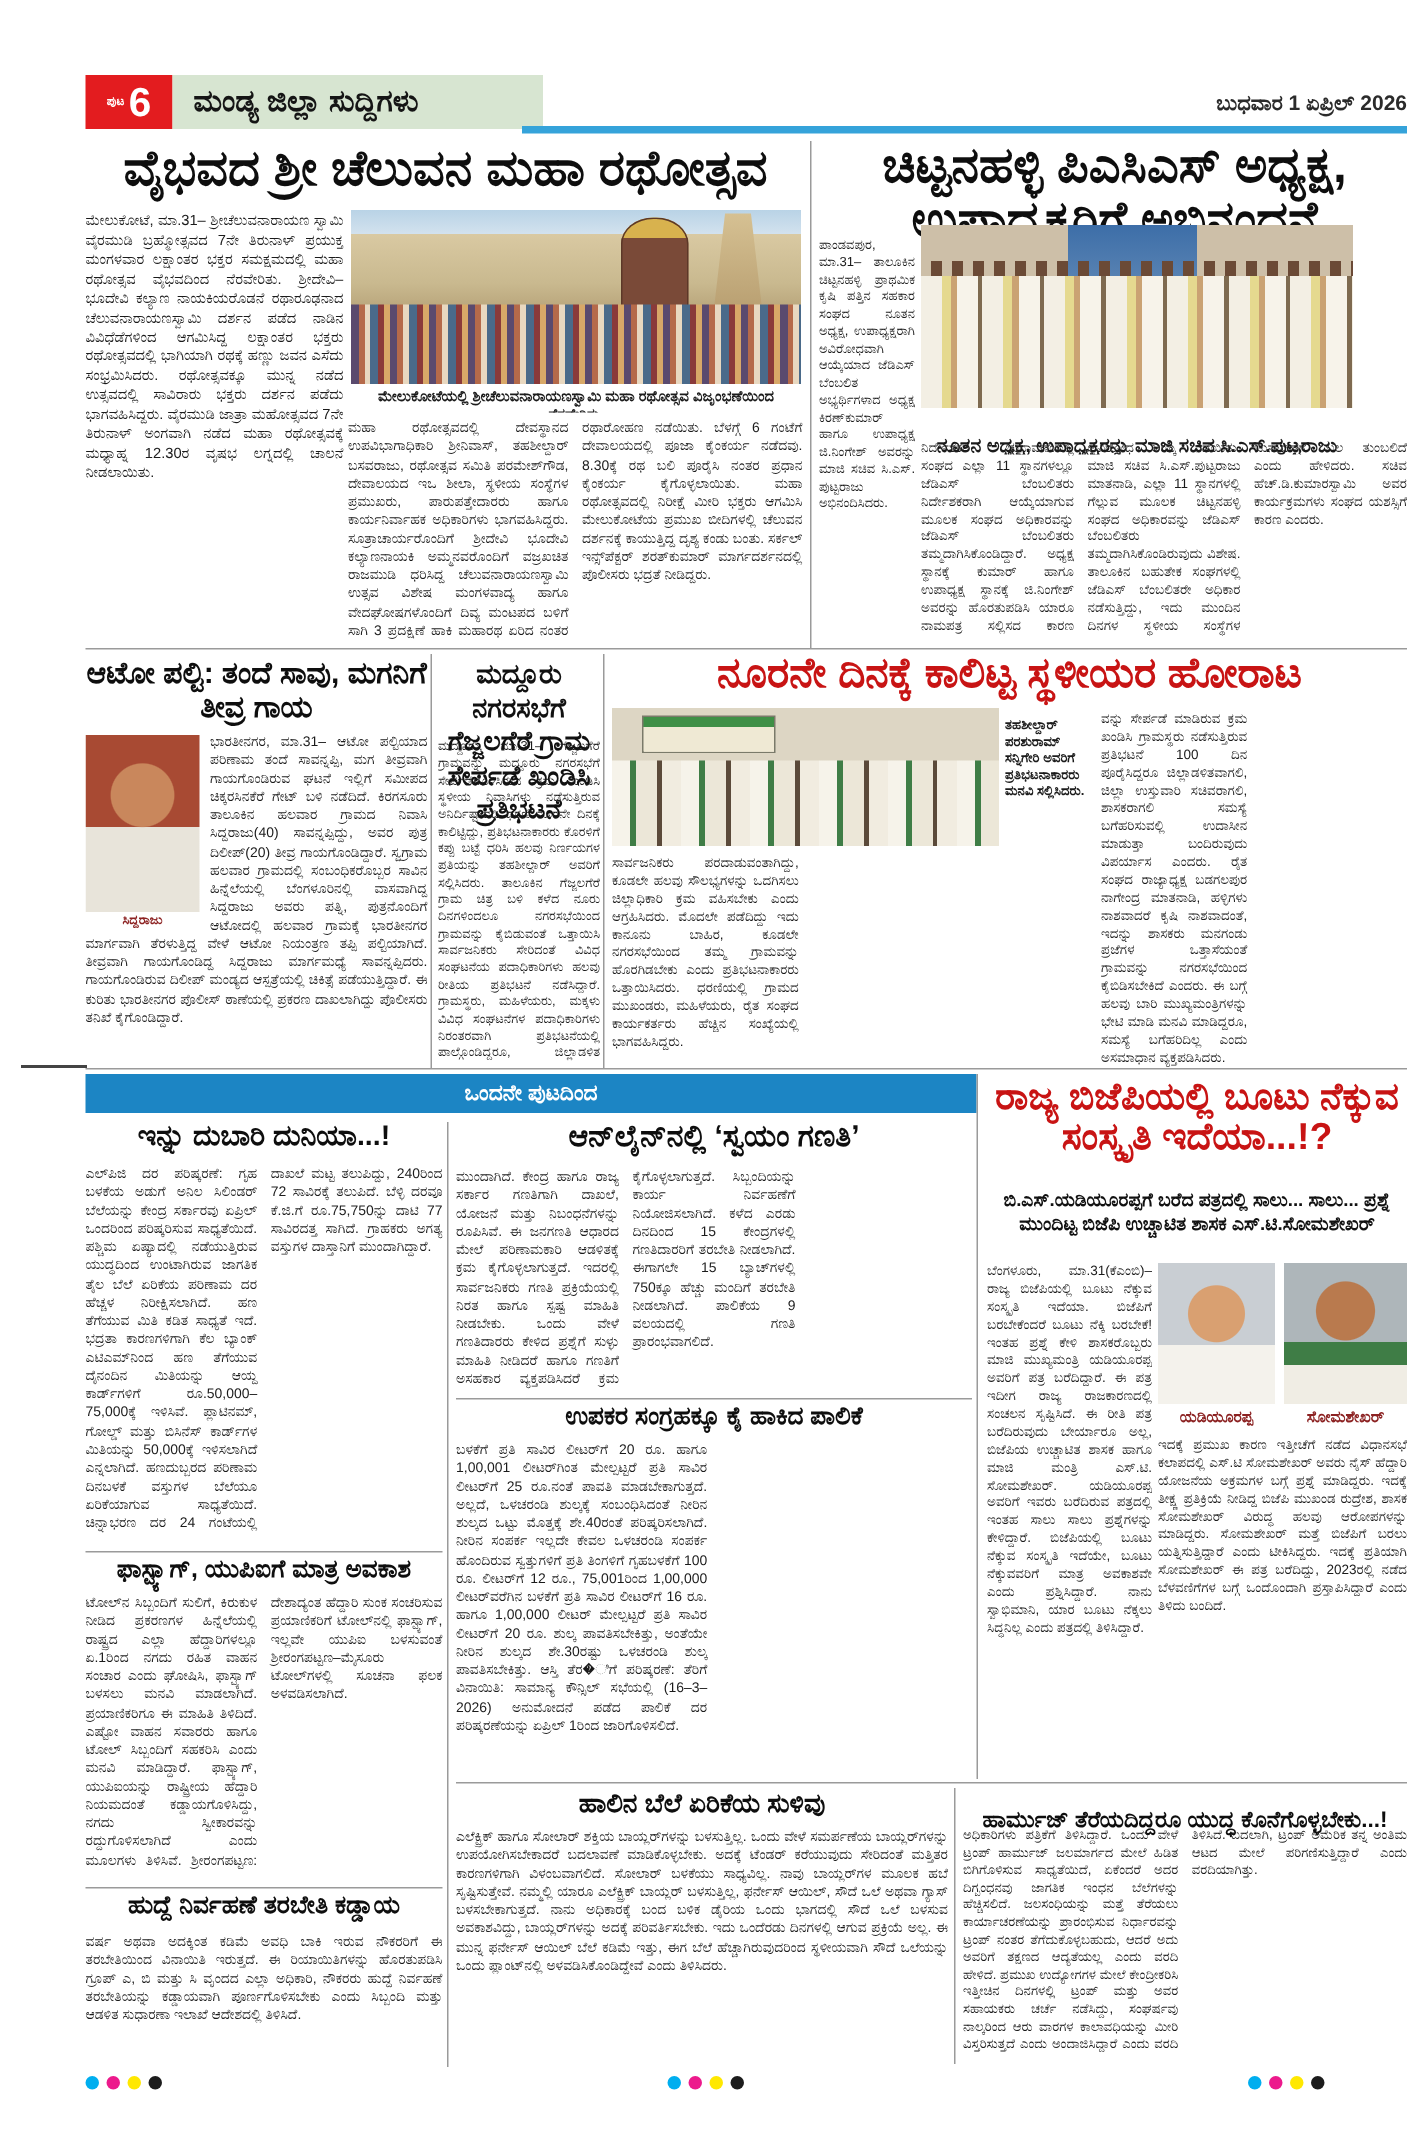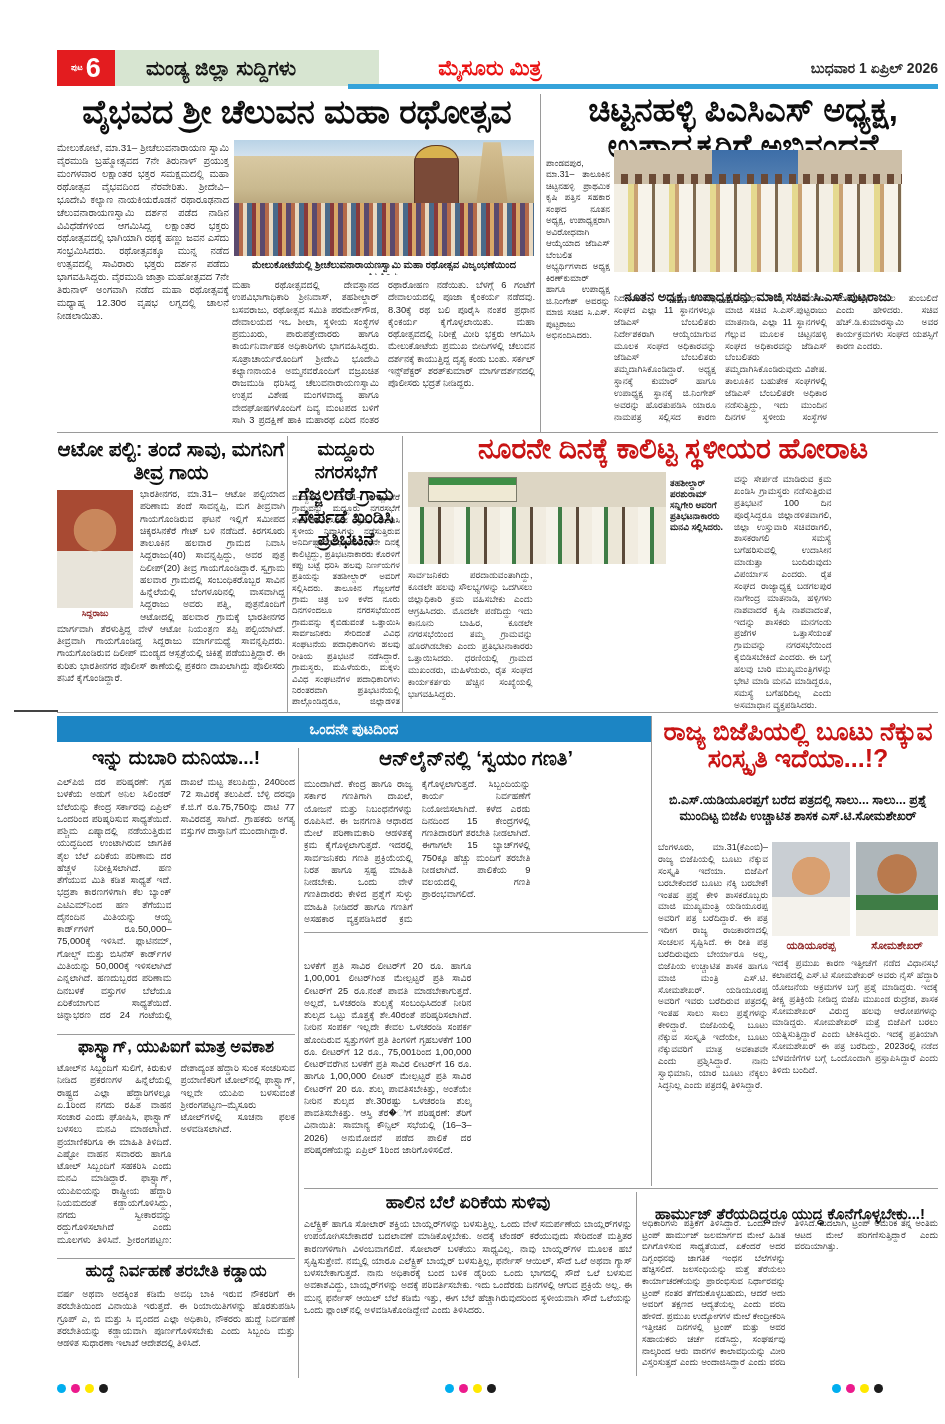--- a/index.html
+++ b/index.html
@@ -3,21 +3,21 @@
 <meta charset="utf-8">
 <style>
   html,body{margin:0;padding:0;background:#ffffff;}
   .page{position:relative;width:945px;height:1424px;background:#fff;overflow:hidden;
         font-family:"Liberation Sans","DejaVu Sans",sans-serif;color:#1b1b1b;}
   .abs{position:absolute;}
   
   .badge{background:#e31c1f;color:#fff;display:flex;align-items:center;justify-content:center;gap:3px;}
   .badge .lbl{font-size:8px;font-weight:700;}
   .badge .num{font-size:27px;font-weight:800;line-height:1;}
-  .greenbar{background:#d7e5d1;display:flex;align-items:center;padding-left:31px;
+  .greenbar{background:#d7e5d1;display:flex;align-items:center;padding-left:14px;
             font-size:20px;font-weight:800;color:#151515;}
   .masthead{color:#ea1313;font-weight:800;font-size:21px;text-align:center;}
   .dateline{font-size:14px;font-weight:700;color:#2b2b2b;text-align:right;}
   .bluebar{background:#35a3da;}
   
   .hl{font-weight:800;text-align:center;color:#0e0e0e;line-height:1.08;}
   .hl.red{color:#c81414;}
   .subhl{font-weight:800;text-align:center;color:#111;}
   
   .bt{font-size:9.3px;line-height:1.32;text-align:justify;overflow:hidden;column-fill:auto;}
@@ -71,21 +71,20 @@
 
 <div class="page">
 
   <div class="abs badge" style="left:57px;top:50px;width:58px;height:36px;">
     <span class="lbl">ಪುಟ</span>
     <span class="num">6</span>
   </div>
   <div class="abs greenbar" style="left:115px;top:50px;width:233px;height:36px;">
     <span>ಮಂಡ್ಯ ಜಿಲ್ಲಾ ಸುದ್ದಿಗಳು</span>
   </div>
-  <div class="abs masthead" style="left:370px;top:56px;width:240px;">ಮೈಸೂರು ಮಿತ್ರ</div>
   <div class="abs dateline" style="left:690px;top:60px;width:248px;">ಬುಧವಾರ 1 ಏಪ್ರಿಲ್ 2026</div>
   <div class="abs bluebar" style="left:348px;top:84px;width:590px;height:5px;"></div>
 
   <div class="abs hl" style="left:57px;top:94px;width:480px;font-size:33px;">ವೈಭವದ ಶ್ರೀ ಚೆಲುವನ ಮಹಾ ರಥೋತ್ಸವ</div>
   <div class="abs bt" style="left:57px;top:142px;width:172px;height:288px;font-size:9.8px;">ಮೇಲುಕೋಟೆ, ಮಾ.31– ಶ್ರೀಚೆಲುವನಾರಾಯಣ ಸ್ವಾಮಿ ವೈರಮುಡಿ ಬ್ರಹ್ಮೋತ್ಸವದ 7ನೇ ತಿರುನಾಳ್ ಪ್ರಯುಕ್ತ ಮಂಗಳವಾರ ಲಕ್ಷಾಂತರ ಭಕ್ತರ ಸಮಕ್ಷಮದಲ್ಲಿ ಮಹಾ ರಥೋತ್ಸವ ವೈಭವದಿಂದ ನೆರವೇರಿತು. ಶ್ರೀದೇವಿ–ಭೂದೇವಿ ಕಲ್ಯಾಣ ನಾಯಕಿಯರೊಡನೆ ರಥಾರೂಢನಾದ ಚೆಲುವನಾರಾಯಣಸ್ವಾಮಿ ದರ್ಶನ ಪಡೆದ ನಾಡಿನ ವಿವಿಧೆಡೆಗಳಿಂದ ಆಗಮಿಸಿದ್ದ ಲಕ್ಷಾಂತರ ಭಕ್ತರು ರಥೋತ್ಸವದಲ್ಲಿ ಭಾಗಿಯಾಗಿ ರಥಕ್ಕೆ ಹಣ್ಣು ಜವನ ಎಸೆದು ಸಂಭ್ರಮಿಸಿದರು. ರಥೋತ್ಸವಕ್ಕೂ ಮುನ್ನ ನಡೆದ ಉತ್ಸವದಲ್ಲಿ ಸಾವಿರಾರು ಭಕ್ತರು ದರ್ಶನ ಪಡೆದು ಭಾಗವಹಿಸಿದ್ದರು. ವೈರಮುಡಿ ಜಾತ್ರಾ ಮಹೋತ್ಸವದ 7ನೇ ತಿರುನಾಳ್ ಅಂಗವಾಗಿ ನಡೆದ ಮಹಾ ರಥೋತ್ಸವಕ್ಕೆ ಮಧ್ಯಾಹ್ನ 12.30ರ ವೃಷಭ ಲಗ್ನದಲ್ಲಿ ಚಾಲನೆ ನೀಡಲಾಯಿತು.</div>
   <div class="abs photo ph-temple" style="left:234px;top:140px;width:300px;height:116px;">
     <div class="tower"></div>
     <div class="chariot"></div>
     <div class="crowd"></div>
   </div>
@@ -139,20 +138,21 @@
   <div class="abs hl" style="left:57px;top:1038px;width:238px;font-size:16.5px;">ಫಾಸ್ಟ್ಯಾಗ್, ಯುಪಿಐಗೆ ಮಾತ್ರ ಅವಕಾಶ</div>
   <div class="abs bt c2" style="left:57px;top:1062px;width:238px;height:194px;">ಟೋಲ್‌ನ ಸಿಬ್ಬಂದಿಗೆ ಸುಲಿಗೆ, ಕಿರುಕುಳ ನೀಡಿದ ಪ್ರಕರಣಗಳ ಹಿನ್ನೆಲೆಯಲ್ಲಿ ರಾಷ್ಟ್ರದ ಎಲ್ಲಾ ಹೆದ್ದಾರಿಗಳಲ್ಲೂ ಏ.1ರಿಂದ ನಗದು ರಹಿತ ವಾಹನ ಸಂಚಾರ ಎಂದು ಘೋಷಿಸಿ, ಫಾಸ್ಟ್ಯಾಗ್ ಬಳಸಲು ಮನವಿ ಮಾಡಲಾಗಿದೆ. ಪ್ರಯಾಣಿಕರಿಗೂ ಈ ಮಾಹಿತಿ ತಿಳಿದಿದೆ. ಎಷ್ಟೋ ವಾಹನ ಸವಾರರು ಹಾಗೂ ಟೋಲ್ ಸಿಬ್ಬಂದಿಗೆ ಸಹಕರಿಸಿ ಎಂದು ಮನವಿ ಮಾಡಿದ್ದಾರೆ. ಫಾಸ್ಟ್ಯಾಗ್, ಯುಪಿಐಯನ್ನು ರಾಷ್ಟ್ರೀಯ ಹೆದ್ದಾರಿ ನಿಯಮದಂತೆ ಕಡ್ಡಾಯಗೊಳಿಸಿದ್ದು, ನಗದು ಸ್ವೀಕಾರವನ್ನು ರದ್ದುಗೊಳಿಸಲಾಗಿದೆ ಎಂದು ಮೂಲಗಳು ತಿಳಿಸಿವೆ. ಶ್ರೀರಂಗಪಟ್ಟಣ: ದೇಶಾದ್ಯಂತ ಹೆದ್ದಾರಿ ಸುಂಕ ಸಂಚರಿಸುವ ಪ್ರಯಾಣಿಕರಿಗೆ ಟೋಲ್‌ನಲ್ಲಿ ಫಾಸ್ಟ್ಯಾಗ್, ಇಲ್ಲವೇ ಯುಪಿಐ ಬಳಸುವಂತೆ ಶ್ರೀರಂಗಪಟ್ಟಣ–ಮೈಸೂರು ಟೋಲ್‌ಗಳಲ್ಲಿ ಸೂಚನಾ ಫಲಕ ಅಳವಡಿಸಲಾಗಿದೆ.</div>
   <div class="abs hline" style="left:57px;top:1258px;width:238px;"></div>
   <div class="abs hl" style="left:57px;top:1262px;width:238px;font-size:16.5px;">ಹುದ್ದೆ ನಿರ್ವಹಣೆ ತರಬೇತಿ ಕಡ್ಡಾಯ</div>
   <div class="abs bt" style="left:57px;top:1288px;width:238px;height:88px;">ವರ್ಷ ಅಥವಾ ಅದಕ್ಕಿಂತ ಕಡಿಮೆ ಅವಧಿ ಬಾಕಿ ಇರುವ ನೌಕರರಿಗೆ ಈ ತರಬೇತಿಯಿಂದ ವಿನಾಯಿತಿ ಇರುತ್ತದೆ. ಈ ರಿಯಾಯಿತಿಗಳನ್ನು ಹೊರತುಪಡಿಸಿ ಗ್ರೂಪ್ ಎ, ಬಿ ಮತ್ತು ಸಿ ವೃಂದದ ಎಲ್ಲಾ ಅಧಿಕಾರಿ, ನೌಕರರು ಹುದ್ದೆ ನಿರ್ವಹಣೆ ತರಬೇತಿಯನ್ನು ಕಡ್ಡಾಯವಾಗಿ ಪೂರ್ಣಗೊಳಿಸಬೇಕು ಎಂದು ಸಿಬ್ಬಂದಿ ಮತ್ತು ಆಡಳಿತ ಸುಧಾರಣಾ ಇಲಾಖೆ ಆದೇಶದಲ್ಲಿ ತಿಳಿಸಿದೆ.</div>
   <div class="abs vline" style="left:298px;top:748px;height:630px;"></div>
 
   <div class="abs hl" style="left:304px;top:748px;width:344px;font-size:20px;">ಆನ್‌ಲೈನ್‌ನಲ್ಲಿ ‘ಸ್ವಯಂ ಗಣತಿ’</div>
   <div class="abs bt c3" style="left:304px;top:778px;width:344px;height:152px;">ಮುಂದಾಗಿದೆ. ಕೇಂದ್ರ ಹಾಗೂ ರಾಜ್ಯ ಸರ್ಕಾರ ಗಣತಿಗಾಗಿ ದಾಖಲೆ, ಯೋಜನೆ ಮತ್ತು ನಿಬಂಧನೆಗಳನ್ನು ರೂಪಿಸಿವೆ. ಈ ಜನಗಣತಿ ಆಧಾರದ ಮೇಲೆ ಪರಿಣಾಮಕಾರಿ ಆಡಳಿತಕ್ಕೆ ಕ್ರಮ ಕೈಗೊಳ್ಳಲಾಗುತ್ತದೆ. ಇದರಲ್ಲಿ ಸಾರ್ವಜನಿಕರು ಗಣತಿ ಪ್ರಕ್ರಿಯೆಯಲ್ಲಿ ನಿರತ ಹಾಗೂ ಸ್ಪಷ್ಟ ಮಾಹಿತಿ ನೀಡಬೇಕು. ಒಂದು ವೇಳೆ ಗಣತಿದಾರರು ಕೇಳಿದ ಪ್ರಶ್ನೆಗೆ ಸುಳ್ಳು ಮಾಹಿತಿ ನೀಡಿದರೆ ಹಾಗೂ ಗಣತಿಗೆ ಅಸಹಕಾರ ವ್ಯಕ್ತಪಡಿಸಿದರೆ ಕ್ರಮ ಕೈಗೊಳ್ಳಲಾಗುತ್ತದೆ. ಸಿಬ್ಬಂದಿಯನ್ನು ಕಾರ್ಯ ನಿರ್ವಹಣೆಗೆ ನಿಯೋಜಿಸಲಾಗಿದೆ. ಕಳೆದ ಎರಡು ದಿನದಿಂದ 15 ಕೇಂದ್ರಗಳಲ್ಲಿ ಗಣತಿದಾರರಿಗೆ ತರಬೇತಿ ನೀಡಲಾಗಿದೆ. ಈಗಾಗಲೇ 15 ಬ್ಯಾಚ್‌ಗಳಲ್ಲಿ 750ಕ್ಕೂ ಹೆಚ್ಚು ಮಂದಿಗೆ ತರಬೇತಿ ನೀಡಲಾಗಿದೆ. ಪಾಲಿಕೆಯ 9 ವಲಯದಲ್ಲಿ ಗಣತಿ ಪ್ರಾರಂಭವಾಗಲಿದೆ.</div>
   <div class="abs hline" style="left:304px;top:932px;width:344px;"></div>
+  <div class="abs hl" style="left:304px;top:936px;width:344px;font-size:16.5px;">ಉಪಕರ ಸಂಗ್ರಹಕ್ಕೂ ಕೈ ಹಾಕಿದ ಪಾಲಿಕೆ</div>
   <div class="abs bt c2" style="left:304px;top:960px;width:344px;height:226px;">ಬಳಕೆಗೆ ಪ್ರತಿ ಸಾವಿರ ಲೀಟರ್‌ಗೆ 20 ರೂ. ಹಾಗೂ 1,00,001 ಲೀಟರ್‌ಗಿಂತ ಮೇಲ್ಪಟ್ಟರೆ ಪ್ರತಿ ಸಾವಿರ ಲೀಟರ್‌ಗೆ 25 ರೂ.ನಂತೆ ಪಾವತಿ ಮಾಡಬೇಕಾಗುತ್ತದೆ. ಅಲ್ಲದೆ, ಒಳಚರಂಡಿ ಶುಲ್ಕಕ್ಕೆ ಸಂಬಂಧಿಸಿದಂತೆ ನೀರಿನ ಶುಲ್ಕದ ಒಟ್ಟು ಮೊತ್ತಕ್ಕೆ ಶೇ.40ರಂತೆ ಪರಿಷ್ಕರಿಸಲಾಗಿದೆ. ನೀರಿನ ಸಂಪರ್ಕ ಇಲ್ಲದೇ ಕೇವಲ ಒಳಚರಂಡಿ ಸಂಪರ್ಕ ಹೊಂದಿರುವ ಸ್ವತ್ತುಗಳಿಗೆ ಪ್ರತಿ ತಿಂಗಳಿಗೆ ಗೃಹಬಳಕೆಗೆ 100 ರೂ. ಲೀಟರ್‌ಗೆ 12 ರೂ., 75,001ರಿಂದ 1,00,000 ಲೀಟರ್‌ವರೆಗಿನ ಬಳಕೆಗೆ ಪ್ರತಿ ಸಾವಿರ ಲೀಟರ್‌ಗೆ 16 ರೂ. ಹಾಗೂ 1,00,000 ಲೀಟರ್ ಮೇಲ್ಪಟ್ಟರೆ ಪ್ರತಿ ಸಾವಿರ ಲೀಟರ್‌ಗೆ 20 ರೂ. ಶುಲ್ಕ ಪಾವತಿಸಬೇಕಿತ್ತು, ಅಂತೆಯೇ ನೀರಿನ ಶುಲ್ಕದ ಶೇ.30ರಷ್ಟು ಒಳಚರಂಡಿ ಶುಲ್ಕ ಪಾವತಿಸಬೇಕಿತ್ತು. ಆಸ್ತಿ ತೆರ�ಿಗೆ ಪರಿಷ್ಕರಣೆ: ತೆರಿಗೆ ವಿನಾಯಿತಿ: ಸಾಮಾನ್ಯ ಕೌನ್ಸಿಲ್ ಸಭೆಯಲ್ಲಿ (16–3–2026) ಅನುಮೋದನೆ ಪಡೆದ ಪಾಲಿಕೆ ದರ ಪರಿಷ್ಕರಣೆಯನ್ನು ಏಪ್ರಿಲ್ 1ರಿಂದ ಜಾರಿಗೊಳಿಸಲಿದೆ.</div>
 
   <div class="abs hline" style="left:304px;top:1188px;width:634px;"></div>
 
   <div class="abs hl" style="left:304px;top:1193px;width:328px;font-size:17.5px;">ಹಾಲಿನ ಬೆಲೆ ಏರಿಕೆಯ ಸುಳಿವು</div>
   <div class="abs bt" style="left:304px;top:1218px;width:328px;height:158px;">ಎಲೆಕ್ಟ್ರಿಕ್ ಹಾಗೂ ಸೋಲಾರ್ ಶಕ್ತಿಯ ಬಾಯ್ಲರ್‌ಗಳನ್ನು ಬಳಸುತ್ತಿಲ್ಲ. ಒಂದು ವೇಳೆ ಸಮರ್ಪಣೆಯ ಬಾಯ್ಲರ್‌ಗಳನ್ನು ಉಪಯೋಗಿಸಬೇಕಾದರೆ ಬದಲಾವಣೆ ಮಾಡಿಕೊಳ್ಳಬೇಕು. ಅದಕ್ಕೆ ಟೆಂಡರ್ ಕರೆಯುವುದು ಸೇರಿದಂತೆ ಮತ್ತಿತರ ಕಾರಣಗಳಿಗಾಗಿ ವಿಳಂಬವಾಗಲಿದೆ. ಸೋಲಾರ್ ಬಳಕೆಯು ಸಾಧ್ಯವಿಲ್ಲ. ನಾವು ಬಾಯ್ಲರ್‌ಗಳ ಮೂಲಕ ಹಬೆ ಸೃಷ್ಟಿಸುತ್ತೇವೆ. ನಮ್ಮಲ್ಲಿ ಯಾರೂ ಎಲೆಕ್ಟ್ರಿಕ್ ಬಾಯ್ಲರ್ ಬಳಸುತ್ತಿಲ್ಲ, ಫರ್ನೇಸ್ ಆಯಿಲ್, ಸೌದೆ ಒಲೆ ಅಥವಾ ಗ್ಯಾಸ್ ಬಳಸಬೇಕಾಗುತ್ತದೆ. ನಾನು ಅಧಿಕಾರಕ್ಕೆ ಬಂದ ಬಳಿಕ ಡೈರಿಯ ಒಂದು ಭಾಗದಲ್ಲಿ ಸೌದೆ ಒಲೆ ಬಳಸುವ ಅವಕಾಶವಿದ್ದು, ಬಾಯ್ಲರ್‌ಗಳನ್ನು ಅದಕ್ಕೆ ಪರಿವರ್ತಿಸಬೇಕು. ಇದು ಒಂದೆರಡು ದಿನಗಳಲ್ಲಿ ಆಗುವ ಪ್ರಕ್ರಿಯೆ ಅಲ್ಲ. ಈ ಮುನ್ನ ಫರ್ನೇಸ್ ಆಯಿಲ್ ಬೆಲೆ ಕಡಿಮೆ ಇತ್ತು, ಈಗ ಬೆಲೆ ಹೆಚ್ಚಾಗಿರುವುದರಿಂದ ಸ್ಥಳೀಯವಾಗಿ ಸೌದೆ ಒಲೆಯನ್ನು ಒಂದು ಪ್ಲಾಂಟ್‌ನಲ್ಲಿ ಅಳವಡಿಸಿಕೊಂಡಿದ್ದೇವೆ ಎಂದು ತಿಳಿಸಿದರು.</div>
   <div class="abs vline" style="left:636px;top:1192px;height:184px;"></div>
 
   <div class="abs hl" style="left:642px;top:1193px;width:296px;font-size:15px;margin-top:13px;">ಹಾರ್ಮುಜ್ ತೆರೆಯದಿದ್ದರೂ ಯುದ್ಧ ಕೊನೆಗೊಳ್ಳಬೇಕು...!</div>
   <div class="abs bt c2" style="left:642px;top:1218px;width:296px;height:158px;font-size:8.8px;">ಅಧಿಕಾರಿಗಳು ಪತ್ರಿಕೆಗೆ ತಿಳಿಸಿದ್ದಾರೆ. ಒಂದು ವೇಳೆ ಟ್ರಂಪ್ ಹಾರ್ಮುಜ್ ಜಲಮಾರ್ಗದ ಮೇಲೆ ಹಿಡಿತ ಬಿಗಿಗೊಳಿಸುವ ಸಾಧ್ಯತೆಯಿದೆ, ಏಕೆಂದರೆ ಅದರ ದಿಗ್ಬಂಧನವು ಜಾಗತಿಕ ಇಂಧನ ಬೆಲೆಗಳನ್ನು ಹೆಚ್ಚಿಸಲಿದೆ. ಜಲಸಂಧಿಯನ್ನು ಮತ್ತೆ ತೆರೆಯಲು ಕಾರ್ಯಾಚರಣೆಯನ್ನು ಪ್ರಾರಂಭಿಸುವ ನಿರ್ಧಾರವನ್ನು ಟ್ರಂಪ್ ನಂತರ ತೆಗೆದುಕೊಳ್ಳಬಹುದು, ಆದರೆ ಅದು ಅವರಿಗೆ ತಕ್ಷಣದ ಆದ್ಯತೆಯಲ್ಲ ಎಂದು ವರದಿ ಹೇಳಿದೆ. ಪ್ರಮುಖ ಉದ್ಯೋಗಗಳ ಮೇಲೆ ಕೇಂದ್ರೀಕರಿಸಿ ಇತ್ತೀಚಿನ ದಿನಗಳಲ್ಲಿ ಟ್ರಂಪ್ ಮತ್ತು ಅವರ ಸಹಾಯಕರು ಚರ್ಚೆ ನಡೆಸಿದ್ದು, ಸಂಘರ್ಷವು ನಾಲ್ಕರಿಂದ ಆರು ವಾರಗಳ ಕಾಲಾವಧಿಯನ್ನು ಮೀರಿ ವಿಸ್ತರಿಸುತ್ತದೆ ಎಂದು ಅಂದಾಜಿಸಿದ್ದಾರೆ ಎಂದು ವರದಿ ತಿಳಿಸಿದೆ. ಬದಲಾಗಿ, ಟ್ರಂಪ್ ಅಮೆರಿಕ ತನ್ನ ಅಂತಿಮ ಆಟದ ಮೇಲೆ ಪರಿಗಣಿಸುತ್ತಿದ್ದಾರೆ ಎಂದು ವರದಿಯಾಗಿತ್ತು.</div>

